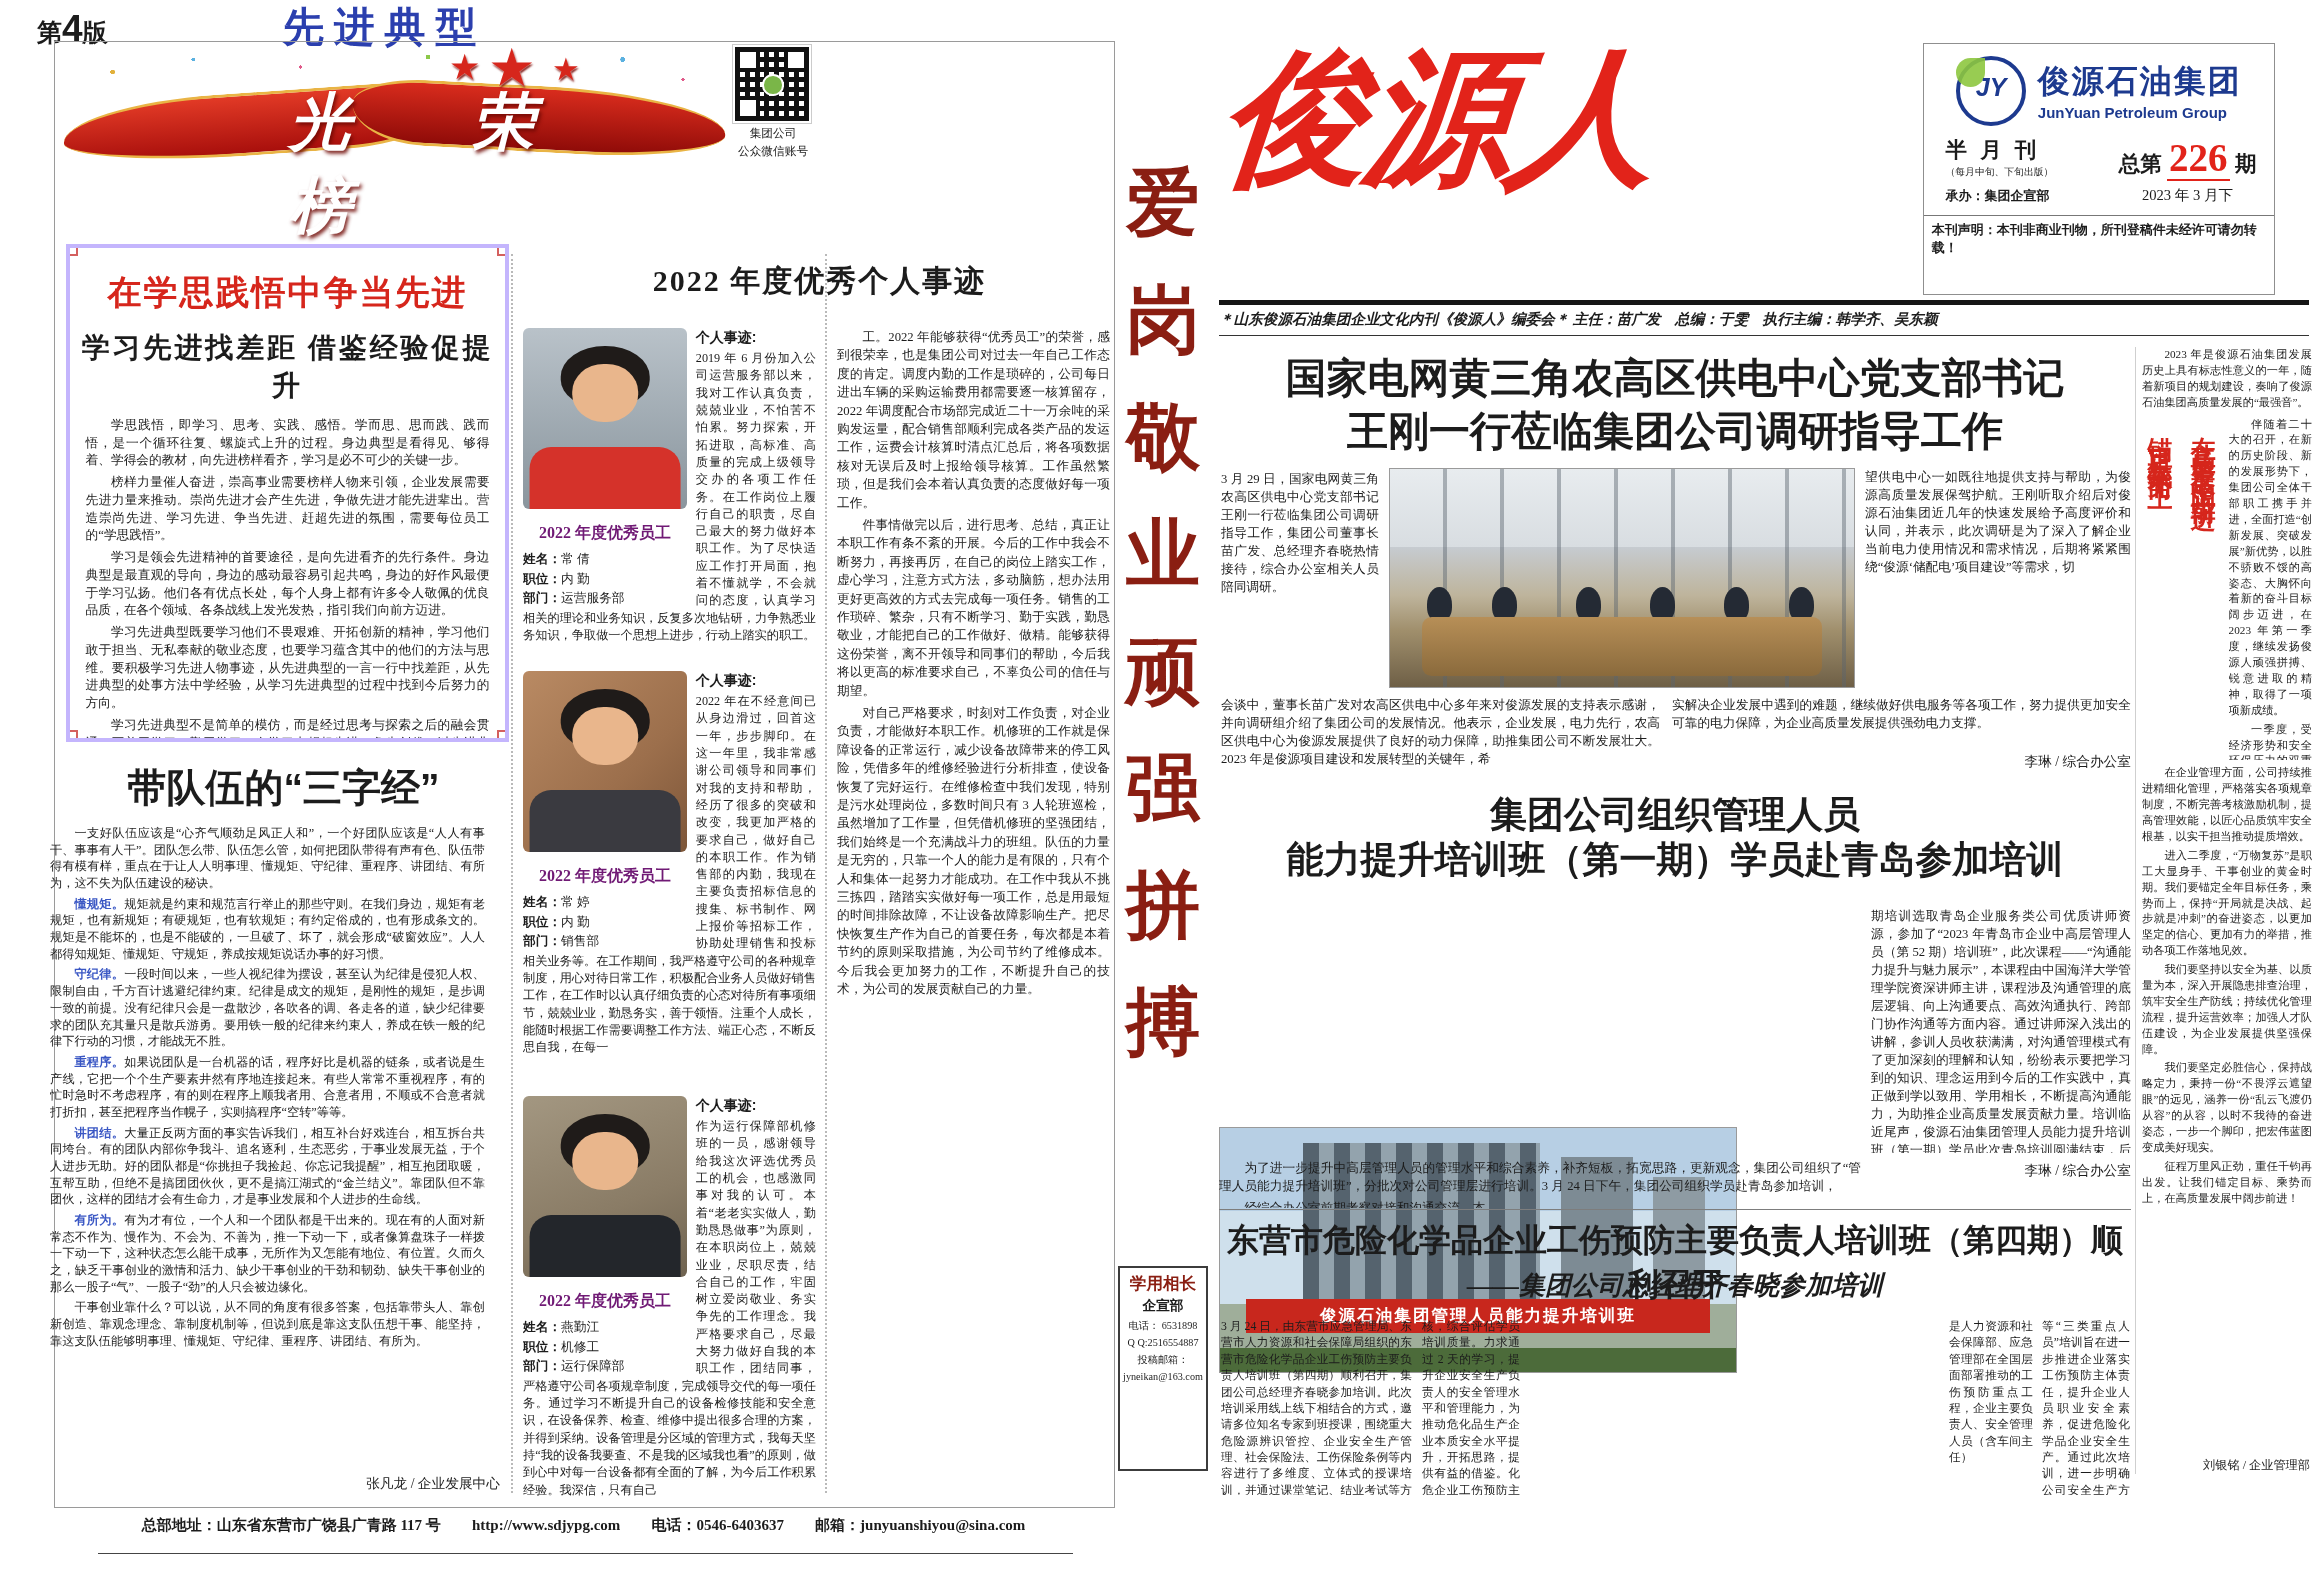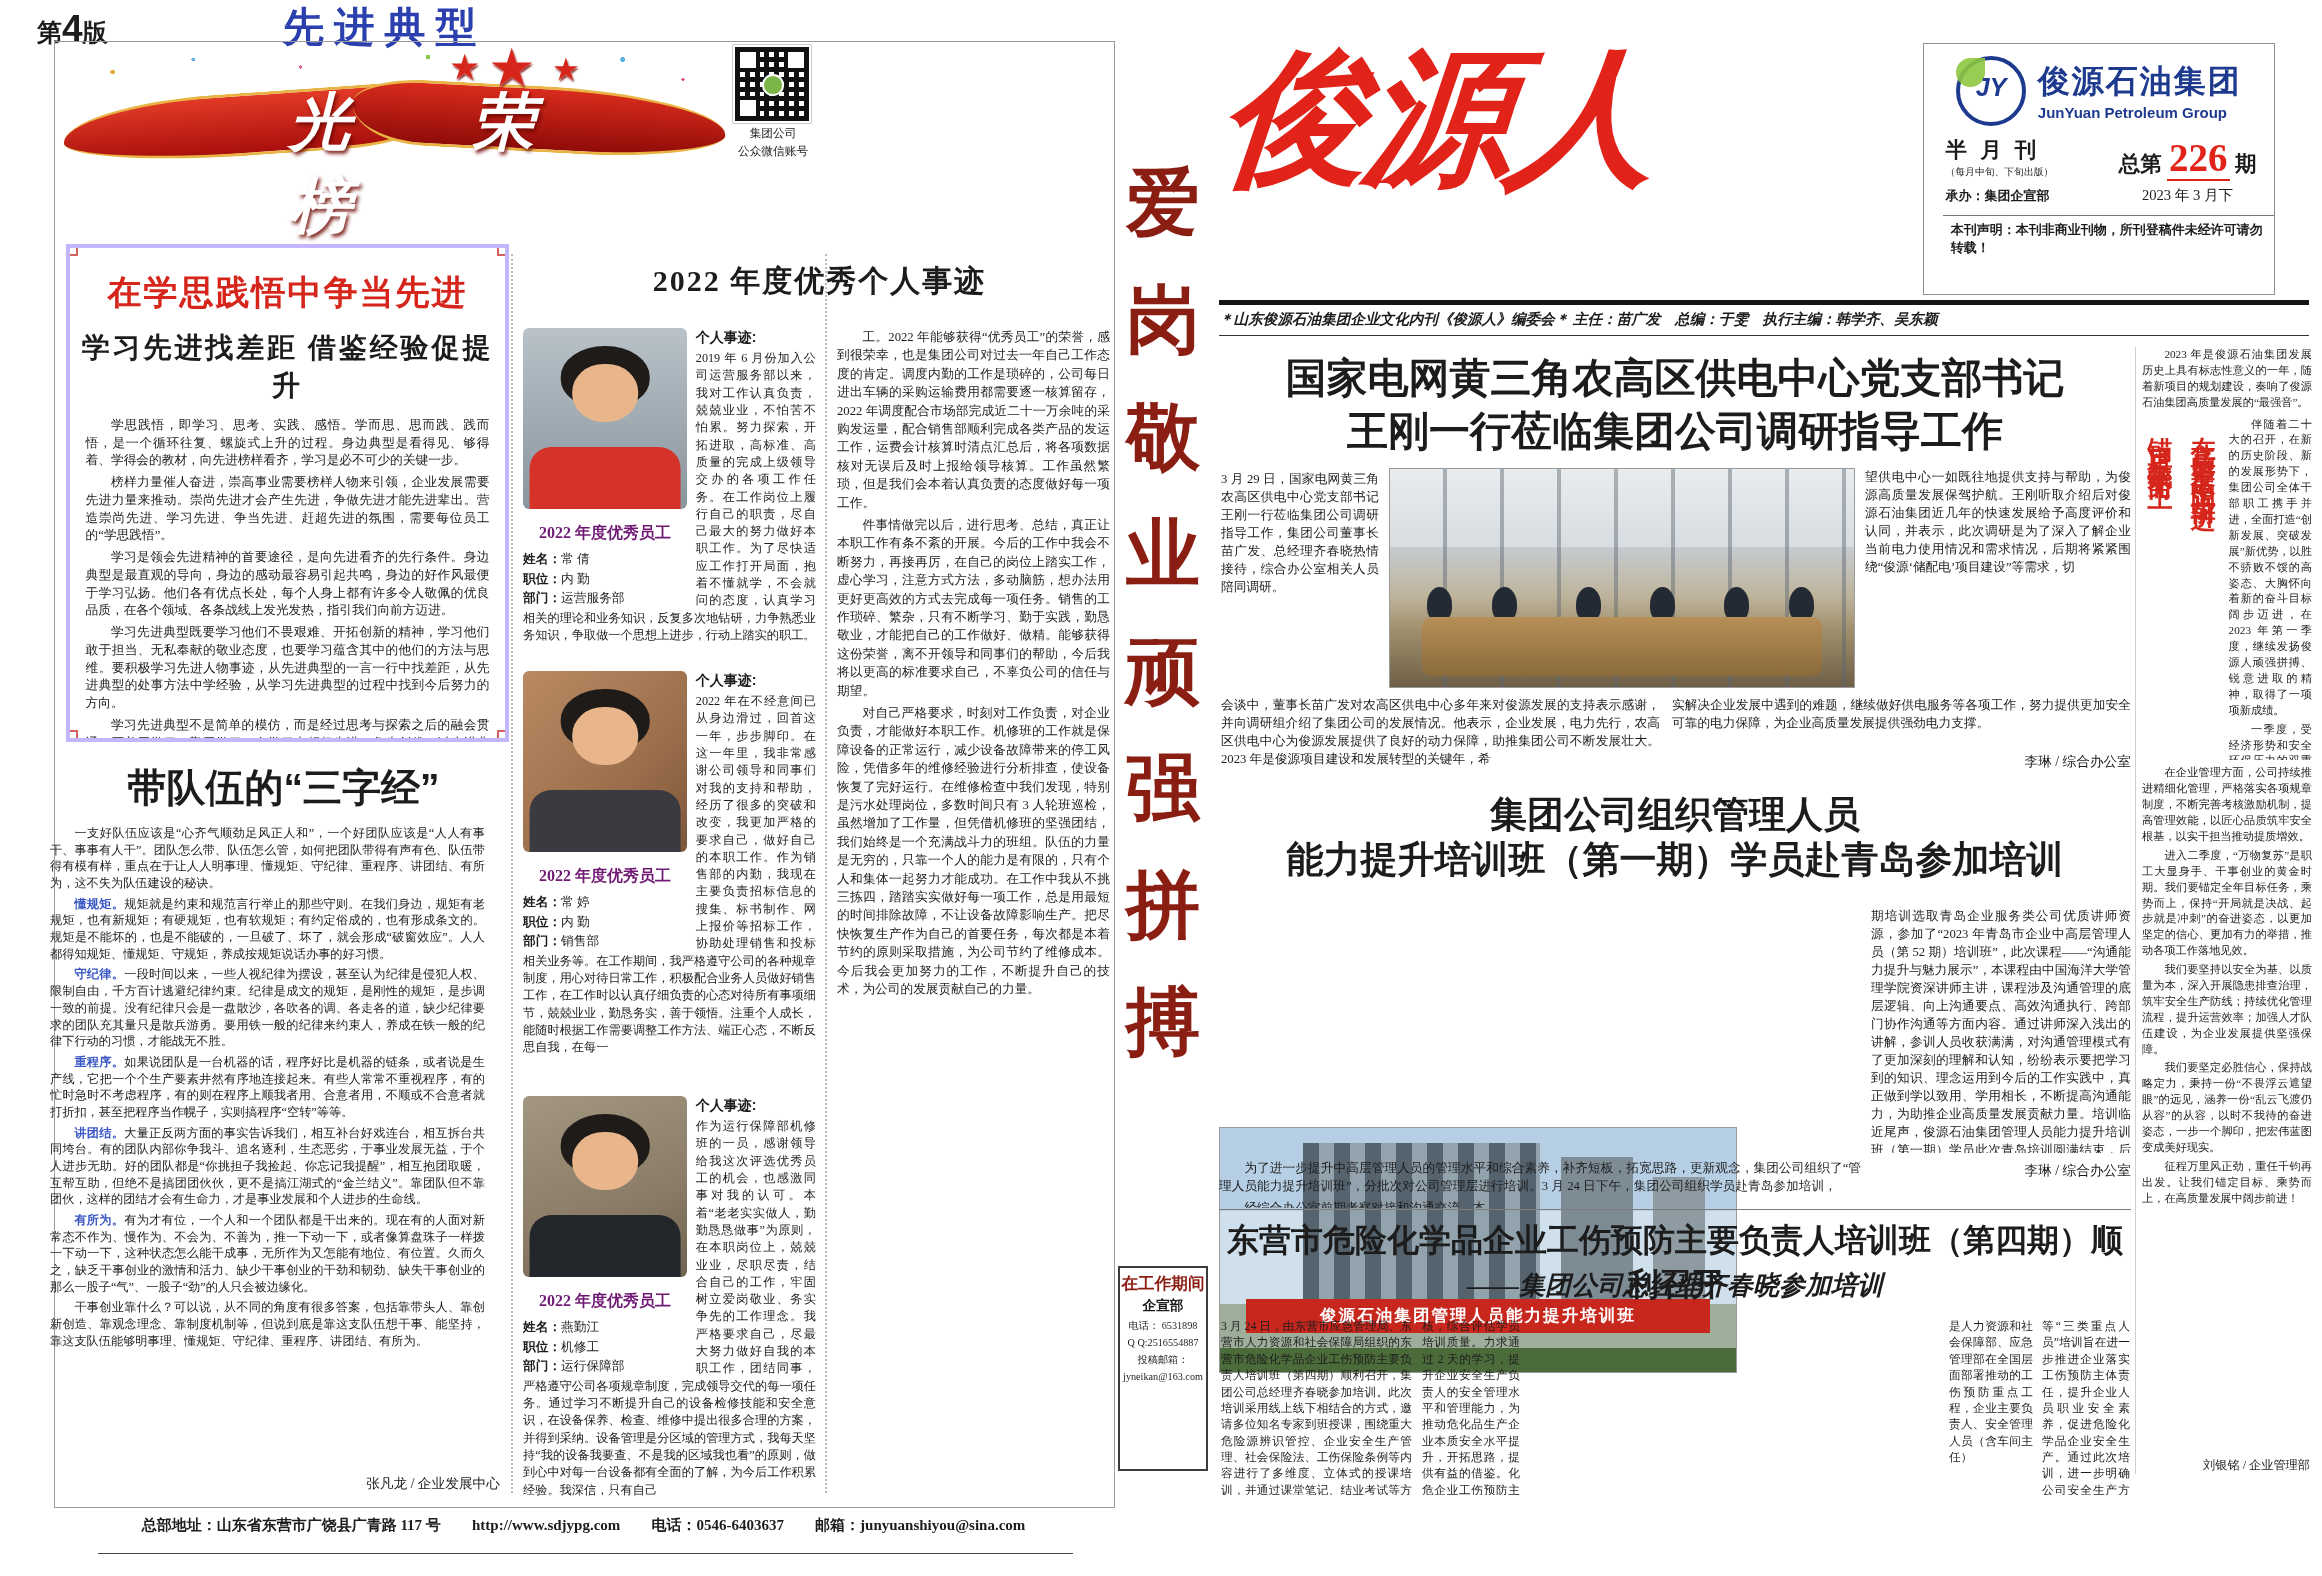--- a/index.html
+++ b/index.html
@@ -106,21 +106,21 @@
   .logocn{font-size:32px;font-weight:bold;color:#1d3a8f;letter-spacing:2px;font-family:"Liberation Sans",sans-serif;}
   .logoen{font-size:15px;font-weight:bold;color:#1d3a8f;font-family:"Liberation Sans",sans-serif;}
   .inforow{display:flex;justify-content:space-between;padding:9.8px 17.6px 0 21.5px;}
   .freq{font-size:21.5px;font-weight:bold;letter-spacing:3.9px;}
   .freqnote{font-size:9.8px;margin-top:2px;}
   .organizer{font-size:13px;font-weight:bold;margin-top:7.8px;}
   .issue{font-size:21.5px;font-weight:bold;text-align:center;}
   .issue .n{font-size:39px;color:#e2231a;border-bottom:2.9px solid #e2231a;padding:0 2px;}
   .idate{font-size:14.6px;margin-top:5.9px;text-align:center;}
   .decl{border-top:1px solid #777;margin-top:9.8px;padding:4.9px 7.8px;font-size:13px;font-weight:bold;
-    font-family:"Liberation Sans",sans-serif;margin-left:19px;}
+    font-family:"Liberation Sans",sans-serif;}
   .thick{left:1219px;top:300px;width:1090px;height:4.9px;background:#151515;}
   .edline{left:1219px;top:310px;width:1090px;font-size:14.6px;font-style:italic;font-weight:bold;}
   .edlinethin{left:1219px;top:335px;width:1090px;border-top:1px solid #333;}
   .ra1h1{left:1219px;top:351px;width:912px;text-align:center;font-size:41px;font-weight:bold;}
   .ra1h2{left:1219px;top:404px;width:912px;text-align:center;font-size:41px;font-weight:bold;}
   .smalltxt{font-size:12.7px;line-height:1.42;}
   .photo{border:1px solid #9a9a9a;box-sizing:border-box;position:relative;overflow:hidden;}
   .photo-meeting{background:
       repeating-linear-gradient(90deg,transparent 0 53px, rgba(90,100,110,.45) 53px 57px),
       linear-gradient(180deg,#e8ecef 0%,#d8dde1 36%,#c6cbd0 36%,#beb49c 58%,#a08f6c 74%,#6e5f46 100%);}
@@ -299,21 +299,21 @@
     <div>岗</div>
     <div>敬</div>
     <div>业</div>
     <div>顽</div>
     <div>强</div>
     <div>拼</div>
     <div>搏</div>
   </div>
 
   <div class="abs editbox">
-    <div class="t">在工作期间</div>
+    <div class="t">学用相长</div>
     <div class="d">企宣部</div>
     <div class="s">电话： 6531898</div>
     <div class="s">Q Q:2516554887</div>
     <div class="s">投稿邮箱：</div>
     <div class="s">jyneikan@163.com</div>
   </div>
 
   <div class="abs mast">
     <div class="t">俊源人</div>
   </div>

